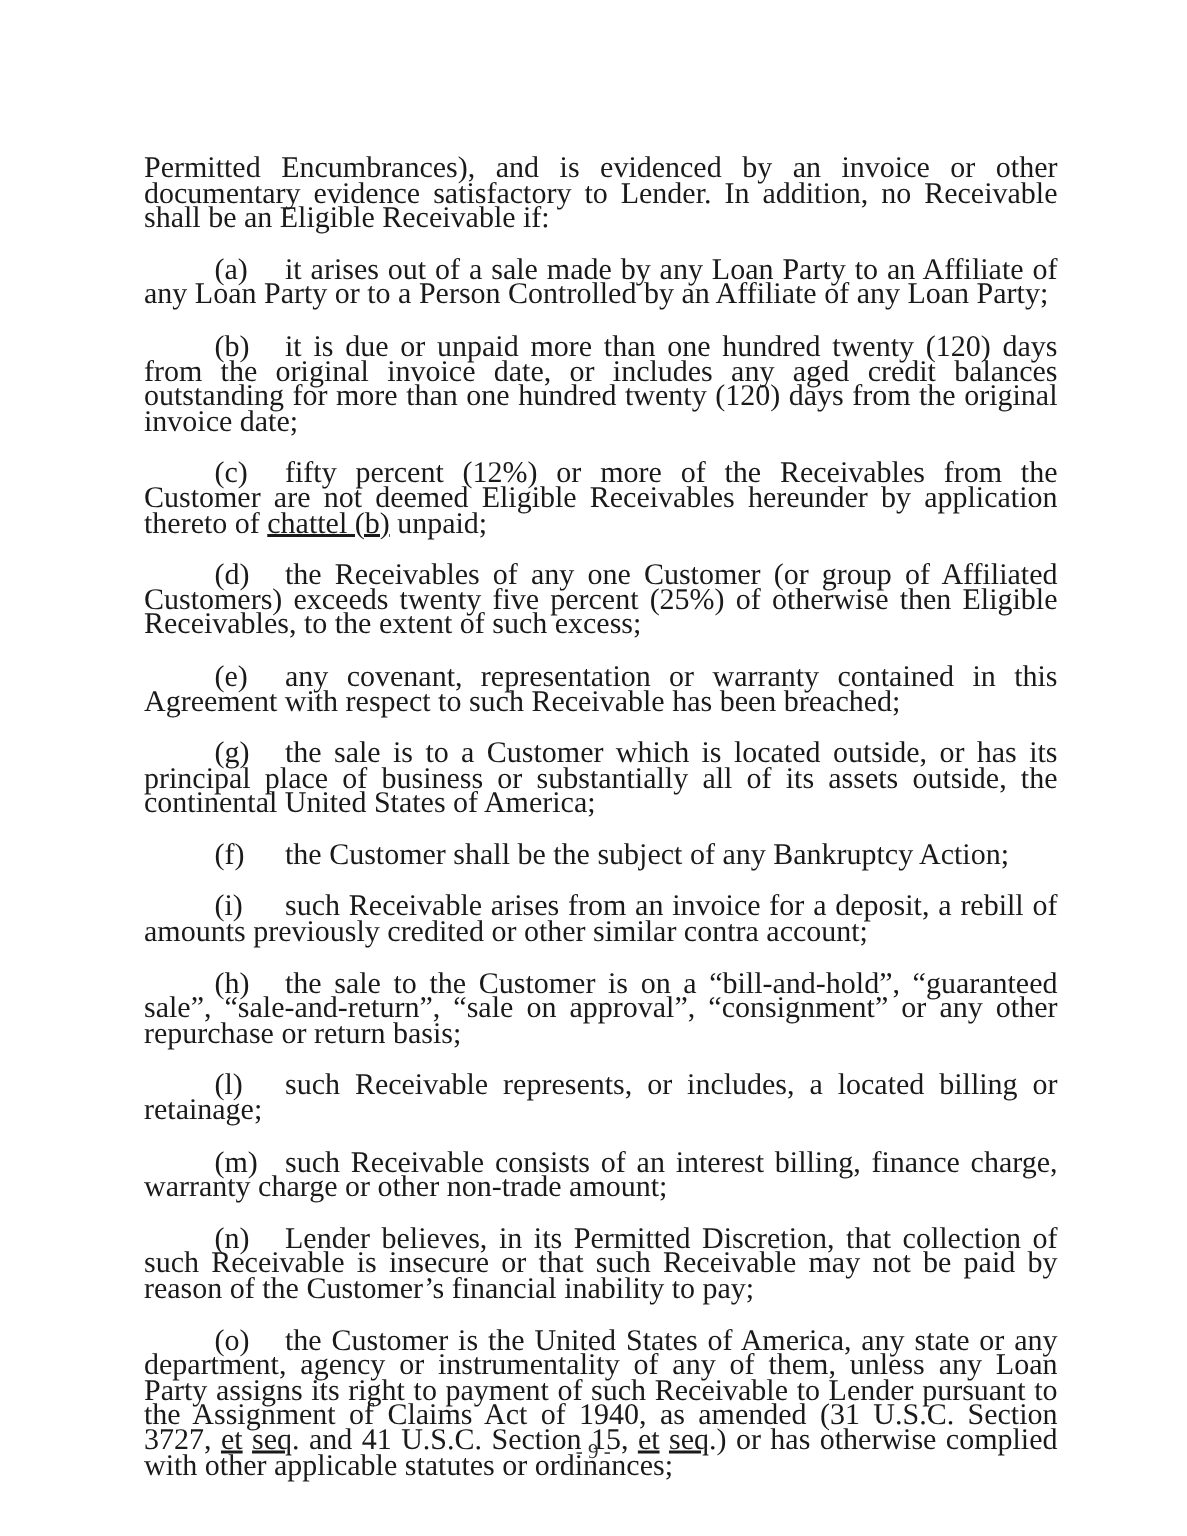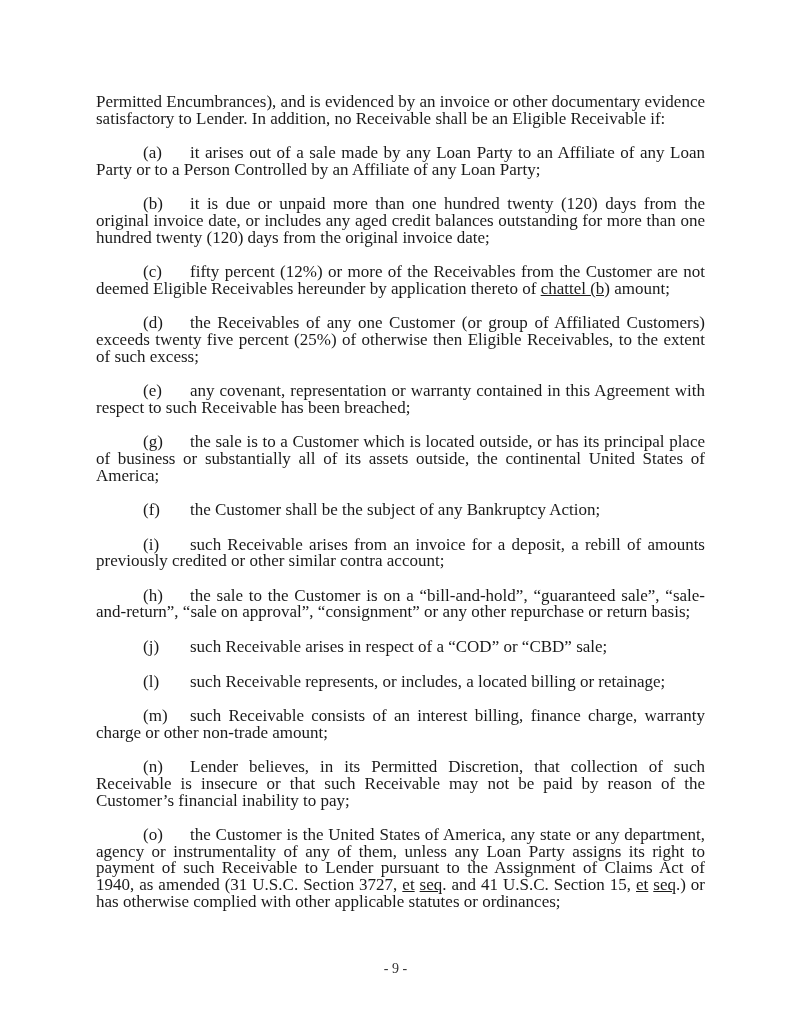--- a/index.html
+++ b/index.html
@@ -11,23 +11,23 @@
     width: 791px;
     height: 1024px;
     position: relative;
     overflow: hidden;
     font-family: "Liberation Serif", "DejaVu Serif", serif;
     color: #1a1a1a;
   }
   .page {
     position: absolute;
     left: 96px;
-    top: 94px;
+    top: 104px;
     width: 609px;
-    font-size: 17px;
+    font-size: 20px;
     line-height: 16.6px;
   }
   .para {
     margin: 0 0 18px 0;
     text-align: justify;
   }
   .para.intro {
     margin-bottom: 18px;
   }
   .label {
@@ -58,21 +58,21 @@
 
   <p class="para">
     <span class="indent"></span><span class="label">(a)</span><span>it arises out of a sale made by any Loan Party to an Affiliate of any Loan Party or to a Person Controlled by an Affiliate of any Loan Party;</span>
   </p>
 
   <p class="para">
     <span class="indent"></span><span class="label">(b)</span><span>it is due or unpaid more than one hundred twenty (120) days from the original invoice date, or includes any aged credit balances outstanding for more than one hundred twenty (120) days from the original invoice date;</span>
   </p>
 
   <p class="para">
-    <span class="indent"></span><span class="label">(c)</span><span>fifty percent (12%) or more of the Receivables from the Customer are not deemed Eligible Receivables hereunder by application thereto of </span><span class="u">chattel (b)</span><span> amount;</span>
+    <span class="indent"></span><span class="label">(c)</span><span>fifty percent (12%) or more of the Receivables from the Customer are not deemed Eligible Receivables hereunder by application thereto of </span><span class="u">chattel (b)</span><span> unpaid;</span>
   </p>
 
   <p class="para">
     <span class="indent"></span><span class="label">(d)</span><span>the Receivables of any one Customer (or group of Affiliated Customers) exceeds twenty five percent (25%) of otherwise then Eligible Receivables, to the extent of such excess;</span>
   </p>
 
   <p class="para">
     <span class="indent"></span><span class="label">(e)</span><span>any covenant, representation or warranty contained in this Agreement with respect to such Receivable has been breached;</span>
   </p>
 
@@ -85,23 +85,20 @@
   </p>
 
   <p class="para">
     <span class="indent"></span><span class="label">(i)</span><span>such Receivable arises from an invoice for a deposit, a rebill of amounts previously credited or other similar contra account;</span>
   </p>
 
   <p class="para">
     <span class="indent"></span><span class="label">(h)</span><span>the sale to the Customer is on a “bill-and-hold”, “guaranteed sale”, “sale-and-return”, “sale on approval”, “consignment” or any other repurchase or return basis;</span>
   </p>
 
-  <p class="para">
-    <span class="indent"></span><span class="label">(j)</span><span>such Receivable arises in respect of a “COD” or “CBD” sale;</span>
-  </p>
 
 
   <p class="para">
     <span class="indent"></span><span class="label">(l)</span><span>such Receivable represents, or includes, a located billing or retainage;</span>
   </p>
 
   <p class="para">
     <span class="indent"></span><span class="label">(m)</span><span>such Receivable consists of an interest billing, finance charge, warranty charge or other non-trade amount;</span>
   </p>
 

